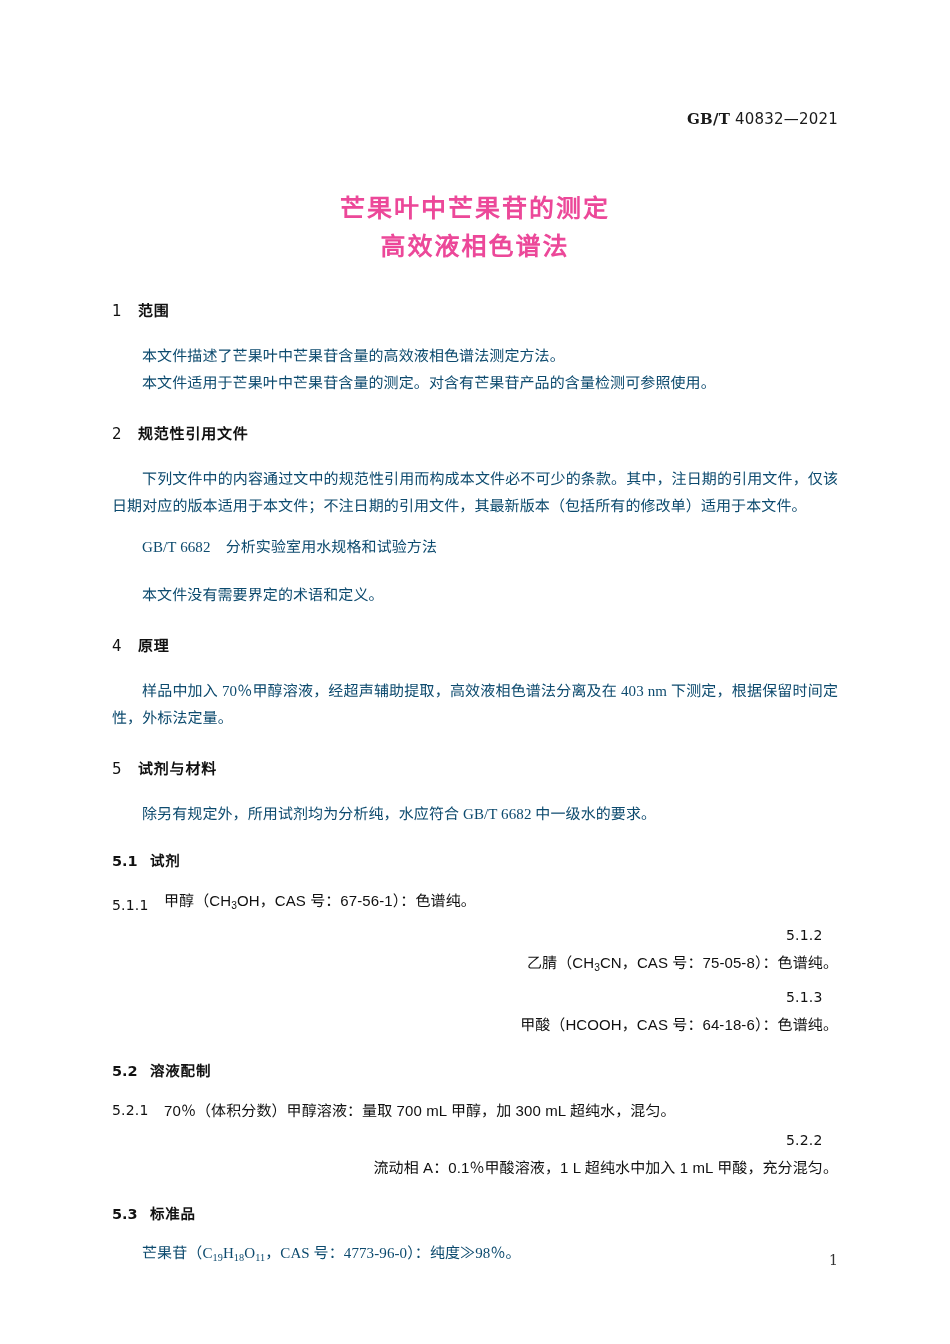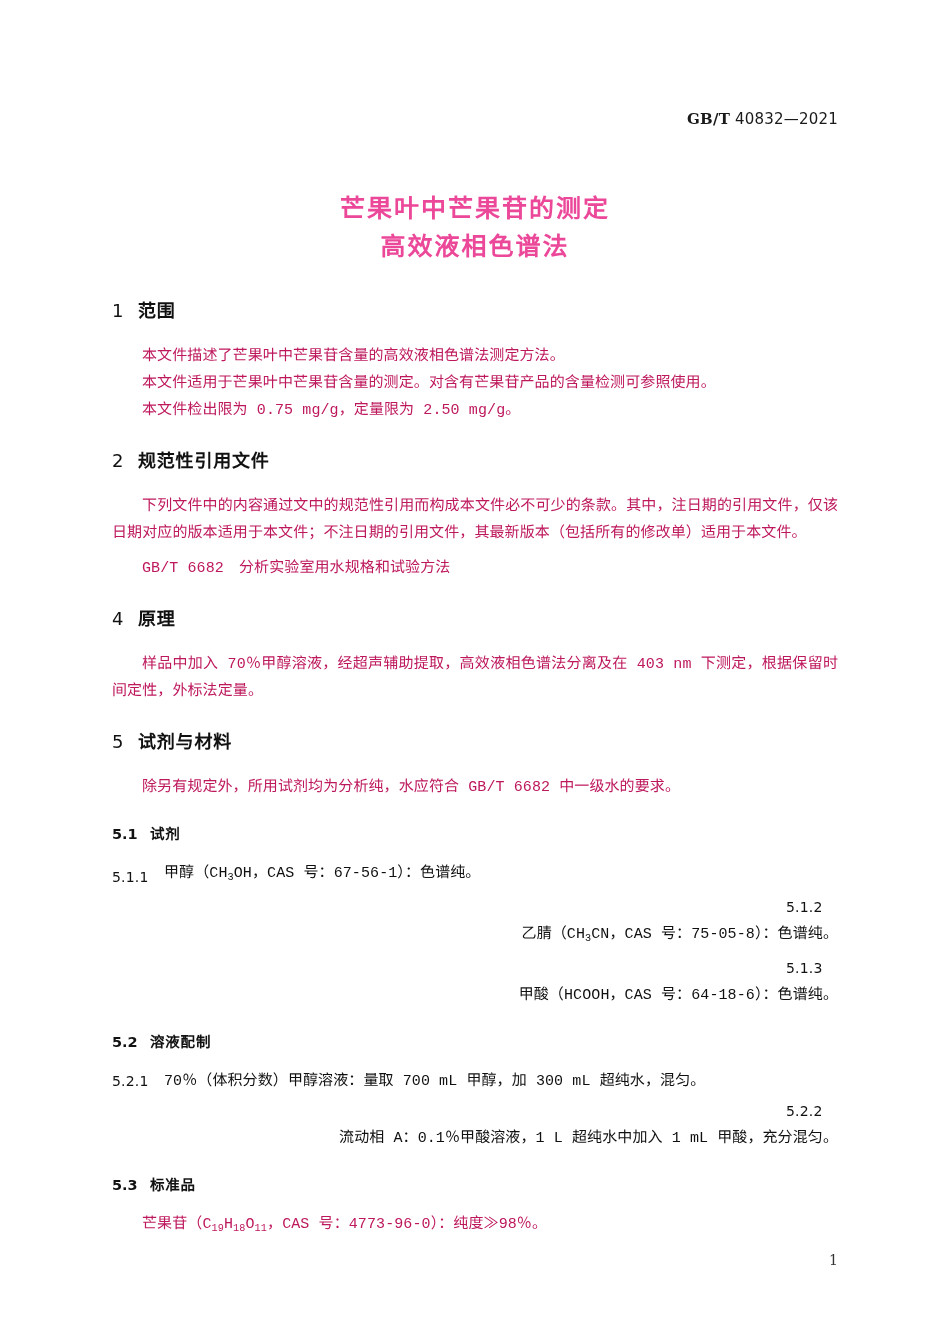--- a/index.html
+++ b/index.html
@@ -72,21 +72,21 @@
   .content {
     position: absolute;
     top: 300px;
     left: 112px;
     width: 726px;
   }
 
   
   .h1 {
     font-family: "DejaVu Sans", sans-serif;
-    font-size: 18px;
+    font-size: 15px;
     font-weight: bold;
     color: #111111;
     letter-spacing: 0.8px;
     margin: 0;
     line-height: 22px;
     white-space: nowrap;
   }
   .h1 .num {
     display: inline-block;
     min-width: 26px;
@@ -105,24 +105,24 @@
   }
   .h2 .num {
     display: inline-block;
     min-width: 38px;
     font-weight: bold;
     letter-spacing: 0;
   }
 
   
   .p {
-    font-family: Liberation Mono, monospace;
+    font-family: Liberation Serif, serif;
     font-size: 15px;
     line-height: 27px;
-    color: #be185d;
+    color: #0c4a6e;
     margin: 0;
     text-align: justify;
     letter-spacing: 0.1px;
   }
   .p.indent { text-indent: 30px; }
   .p.hang   { padding-left: 30px; }
 
   
   .item {
     display: flex;
@@ -132,33 +132,33 @@
   }
   .item .lbl {
     font-family: "DejaVu Sans", sans-serif;
     font-size: 14px;
     color: #111111;
     flex: 0 0 auto;
     min-width: 52px;
     letter-spacing: 0.2px;
   }
   .item .txt {
-    font-family: Liberation Mono, monospace;
+    font-family: Liberation Sans, sans-serif;
     font-size: 15px;
     color: #101010;
     letter-spacing: 0.1px;
   }
 
   
   .sp-head-before { margin-top: 26px; }
   .sp-head-after  { margin-top: 21px; }
   .sp-sub-before  { margin-top: 22px; }
   .sp-sub-after   { margin-top: 15px; }
   .sp-tight       { margin-top: 3px; flex-direction: column; }
-  .sp-ref         { margin-top: 8px; }
+  .sp-ref         { margin-top: 14px; }
 
   sub { font-size: 0.68em; vertical-align: -0.28em; }
 
   
   .footer {
     position: absolute;
     bottom: 76px;
     left: 112px;
     right: 112px;
     display: flex;
@@ -186,28 +186,28 @@
     <div class="line">高效液相色谱法</div>
   </div>
 
   <div class="content">
 
     <div class="h1">
       <span class="num">1</span><span>范围</span>
     </div>
     <p class="p indent sp-head-after">本文件描述了芒果叶中芒果苷含量的高效液相色谱法测定方法。</p>
     <p class="p indent">本文件适用于芒果叶中芒果苷含量的测定。对含有芒果苷产品的含量检测可参照使用。</p>
-    <p class="p indent">本文件检出限为 0.75 mg/g，定量限为 2.50 mg/g。</p>
 
     <div class="h1 sp-head-before">
       <span class="num">2</span><span>规范性引用文件</span>
     </div>
     <p class="p indent sp-head-after">下列文件中的内容通过文中的规范性引用而构成本文件必不可少的条款。其中，注日期的引用文件，仅该日期对应的版本适用于本文件；不注日期的引用文件，其最新版本（包括所有的修改单）适用于本文件。</p>
     <p class="p hang sp-ref">GB/T 6682　分析实验室用水规格和试验方法</p>
 
+    <p class="p indent sp-head-after">本文件没有需要界定的术语和定义。</p>
 
     <div class="h1 sp-head-before">
       <span class="num">4</span><span>原理</span>
     </div>
     <p class="p indent sp-head-after">样品中加入 70％甲醇溶液，经超声辅助提取，高效液相色谱法分离及在 403 nm 下测定，根据保留时间定性，外标法定量。</p>
 
     <div class="h1 sp-head-before">
       <span class="num">5</span><span>试剂与材料</span>
     </div>
     <p class="p indent sp-head-after">除另有规定外，所用试剂均为分析纯，水应符合 GB/T 6682 中一级水的要求。</p>

